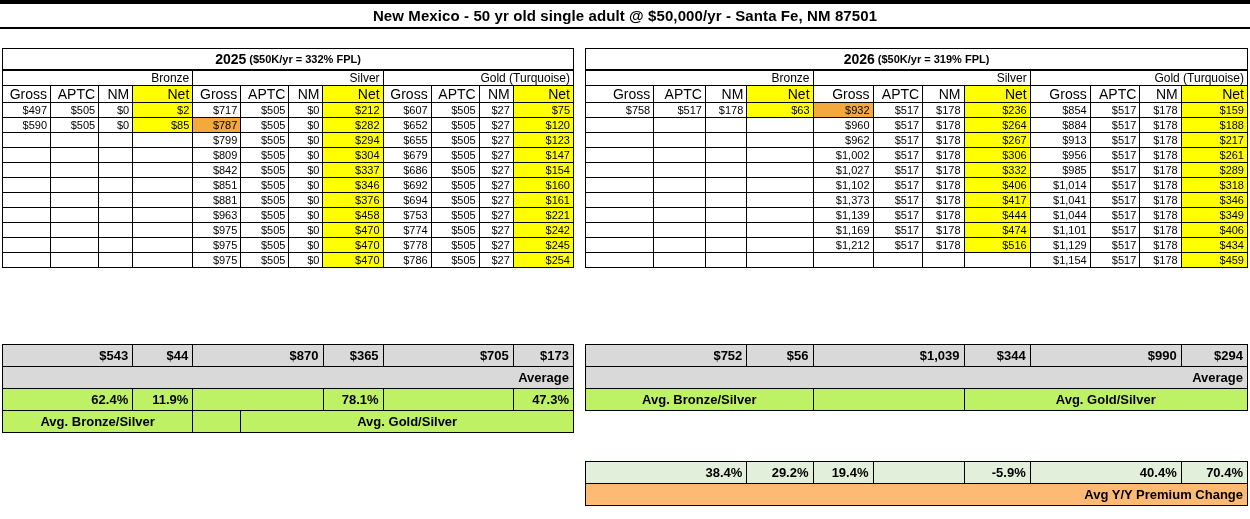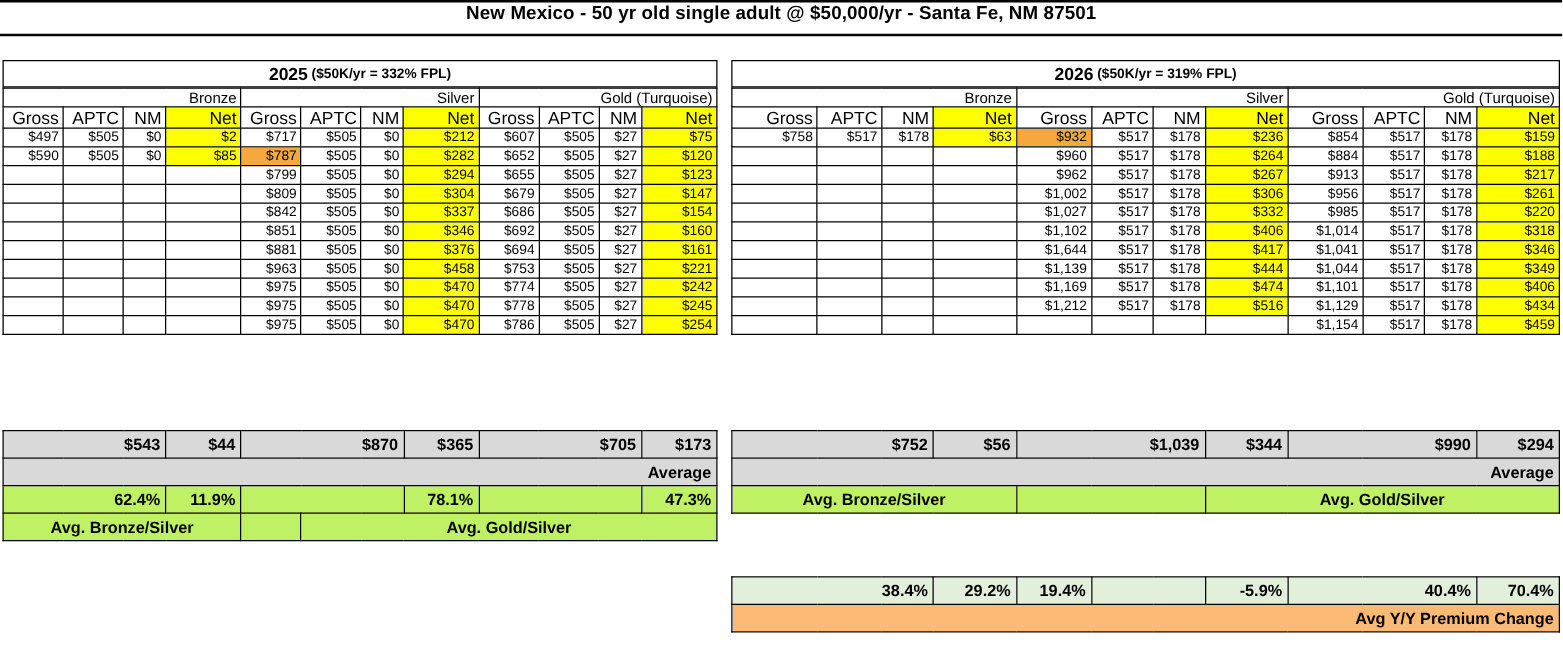--- a/index.html
+++ b/index.html
@@ -13,24 +13,25 @@
     width: 1250px;
     height: 519px;
     background: #ffffff;
     overflow: hidden;
   }
   
   .title-bar {
     position: absolute;
     left: 0px; top: 0px;
     width: 1250px; height: 29px;
-    border-top: 2px solid #000000;
+    border-top: 4px solid #000000;
     border-bottom: 2px solid #000;
     box-sizing: border-box;
     display: flex;
+    align-items: center;
     justify-content: center;
   }
   .title-bar .t {
     font-size: 15px;
     font-weight: bold;
     color: #000;
     letter-spacing: 0.1px;
   }
   
   .panel {
@@ -464,42 +465,42 @@
             <td class="empty"></td>
             <td class="empty"></td>
             <td class="net empty"></td>
             <td>$1,027</td>
             <td>$517</td>
             <td>$178</td>
             <td class="net">$332</td>
             <td>$985</td>
             <td>$517</td>
             <td>$178</td>
-            <td class="net">$220</td>
+            <td class="net">$289</td>
           </tr>
           <tr>
             <td class="empty"></td>
             <td class="empty"></td>
             <td class="empty"></td>
             <td class="net empty"></td>
             <td>$1,102</td>
             <td>$517</td>
             <td>$178</td>
             <td class="net">$406</td>
             <td>$1,014</td>
             <td>$517</td>
             <td>$178</td>
             <td class="net">$318</td>
           </tr>
           <tr>
             <td class="empty"></td>
             <td class="empty"></td>
             <td class="empty"></td>
             <td class="net empty"></td>
-            <td>$1,644</td>
+            <td>$1,373</td>
             <td>$517</td>
             <td>$178</td>
             <td class="net">$417</td>
             <td>$1,041</td>
             <td>$517</td>
             <td>$178</td>
             <td class="net">$346</td>
           </tr>
           <tr>
             <td class="empty"></td>

